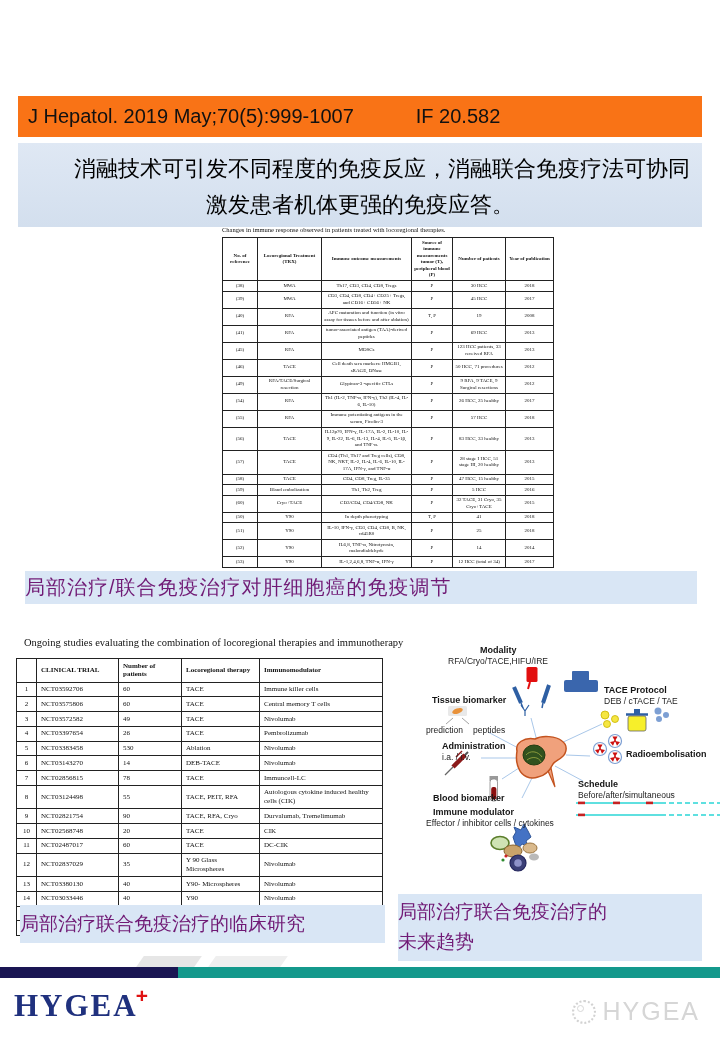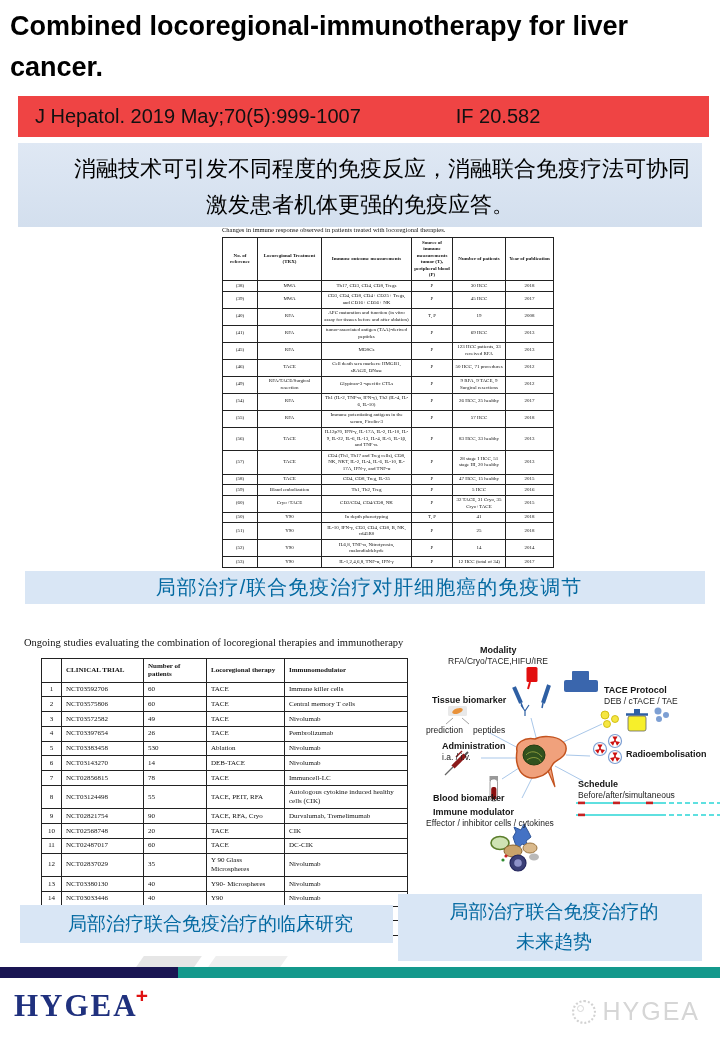--- a/index.html
+++ b/index.html
@@ -3,44 +3,44 @@
 <meta charset="utf-8">
 <style>
   html,body { margin:0; padding:0; background:#fff; }
   .stage { position:relative; width:720px; height:1040px; background:#ffffff; overflow:hidden;
            font-family:"Liberation Sans", sans-serif; }
 
   .title { position:absolute; top:6px; left:10px; width:690px;
            font-size:27px; font-weight:bold; color:#000; line-height:1.5; letter-spacing:0px; }
 
   .cite-bar { position:absolute; top:96px; left:18px; width:684px; height:41px;
-              background:#ef4444; display:flex; align-items:center; font-size:20px; color:#111;padding-left:7px; }
+              background:#f97316; display:flex; align-items:center; font-size:20px; color:#111; }
   .cite-bar .cite { margin-left:10px; }
-  .cite-bar .if { margin-left:95px; }
+  .cite-bar .if { margin-left:62px; }
 
   .cn-box { position:absolute; top:143px; left:18px; width:684px; height:84px;
             background:linear-gradient(#dfe8f4,#d3dfee); }
   .cn-box p { margin:0; padding:8px 8px 0 8px; text-indent:2em; font-size:22px; line-height:36px; color:#000;text-align:center; }
 
   .t1-caption { position:absolute; top:226px; left:222px; width:331px;
                 font:6.5px/1.2 "Liberation Serif", serif; color:#111; }
   .t1 { position:absolute; top:237px; left:222px; border-collapse:collapse; table-layout:fixed; width:331px;
         font:5px/1.3 "Liberation Serif", serif; color:#111; background:#fff; }
   .t1 th, .t1 td { border:0.6px solid #222; padding:1.5px 2px; text-align:center; vertical-align:middle;
                    word-wrap:break-word; overflow-wrap:break-word; }
   .t1 th { font-weight:bold; }
 
-  .cap-bar { position:absolute; background:#d9e6f5; color:#0369a1; text-align:center;padding-left:8px; }
+  .cap-bar { position:absolute; background:#d9e6f5; color:#701a75; text-align:left; }
   .cap1 { top:571px; left:25px; width:672px; height:33px; font-size:20px; line-height:33px; letter-spacing:1px; }
   .cap2 { top:905px; left:20px; width:365px; height:38px; font-size:19px; line-height:38px; }
   .cap3 { top:894px; left:398px; width:304px; height:67px; font-size:19px; line-height:30px; padding-top:3px; box-sizing:border-box; }
 
   .t2-caption { position:absolute; top:637px; left:24px; width:380px;
                 font:10.5px/1.2 "Liberation Serif", serif; color:#111; }
-  .t2 { position:absolute; top:658px; left:41px; border-collapse:collapse; table-layout:fixed; width:366px;
+  .t2 { position:absolute; top:658px; left:16px; border-collapse:collapse; table-layout:fixed; width:366px;
         font:7px/1.25 "Liberation Serif", serif; color:#111;padding-left:35px; }
   .t2 th, .t2 td { border:0.7px solid #222; padding:2.5px 4px; text-align:left; vertical-align:middle;
                    word-wrap:break-word; }
   .t2 th { font-weight:bold; }
   .t2 td:first-child { text-align:center; }
 
   .diagram { position:absolute; top:645px; left:418px; width:302px; height:235px; }
   .diagram svg { position:absolute; left:0; top:0; }
   .dlabel { position:absolute; font-size:9px; font-weight:bold; color:#151515; white-space:nowrap; }
   .dvalue { position:absolute; font-size:8.5px; color:#222; white-space:nowrap; }
@@ -59,21 +59,20 @@
   .logo-right .emblem { width:20px; height:20px; border:2px dotted #d2d2d2; border-radius:50%; position:relative; }
   .logo-right .emblem::after { content:""; position:absolute; left:3px; top:3px; width:5px; height:5px;
                                border:1.5px solid #d8d8d8; border-radius:50%; }
   .logo-right .word { font-size:25px; color:#d6d6d6; letter-spacing:2px; font-weight:500; }
 </style>
 </head>
 <body>
 
 <div class="stage">
 
-  <div class="title">Combined locoregional-immunotherapy for liver cancer.</div>
 
   <div class="cite-bar">
     <span class="cite">J Hepatol. 2019 May;70(5):999-1007</span>
     <span class="if">IF 20.582</span>
   </div>
 
   <div class="cn-box">
     <p>消融技术可引发不同程度的免疫反应，消融联合免疫疗法可协同激发患者机体更强的免疫应答。</p>
   </div>
 

